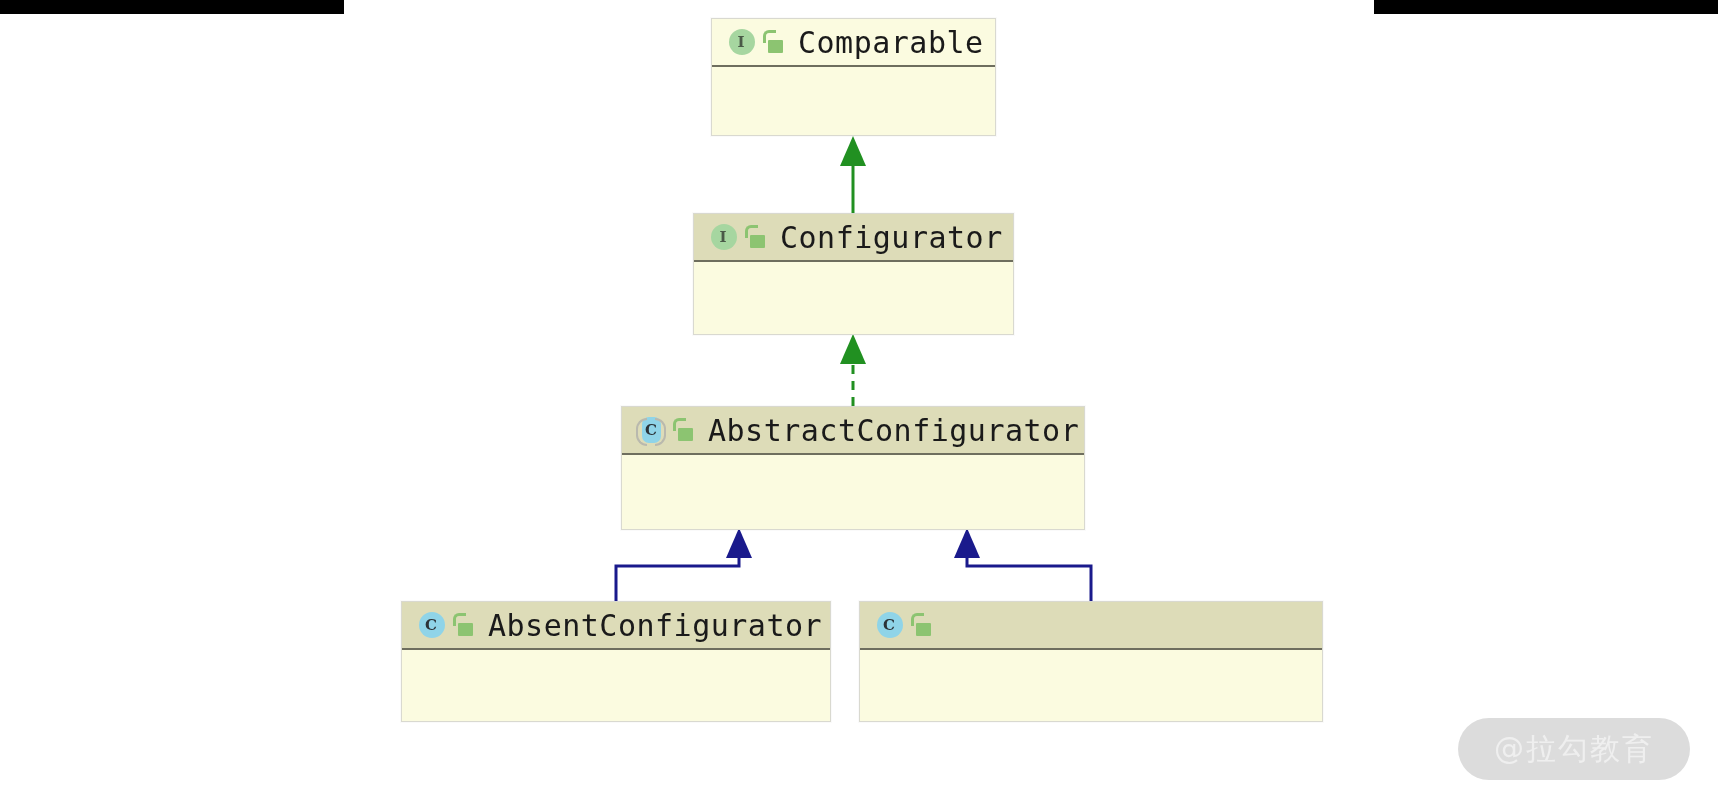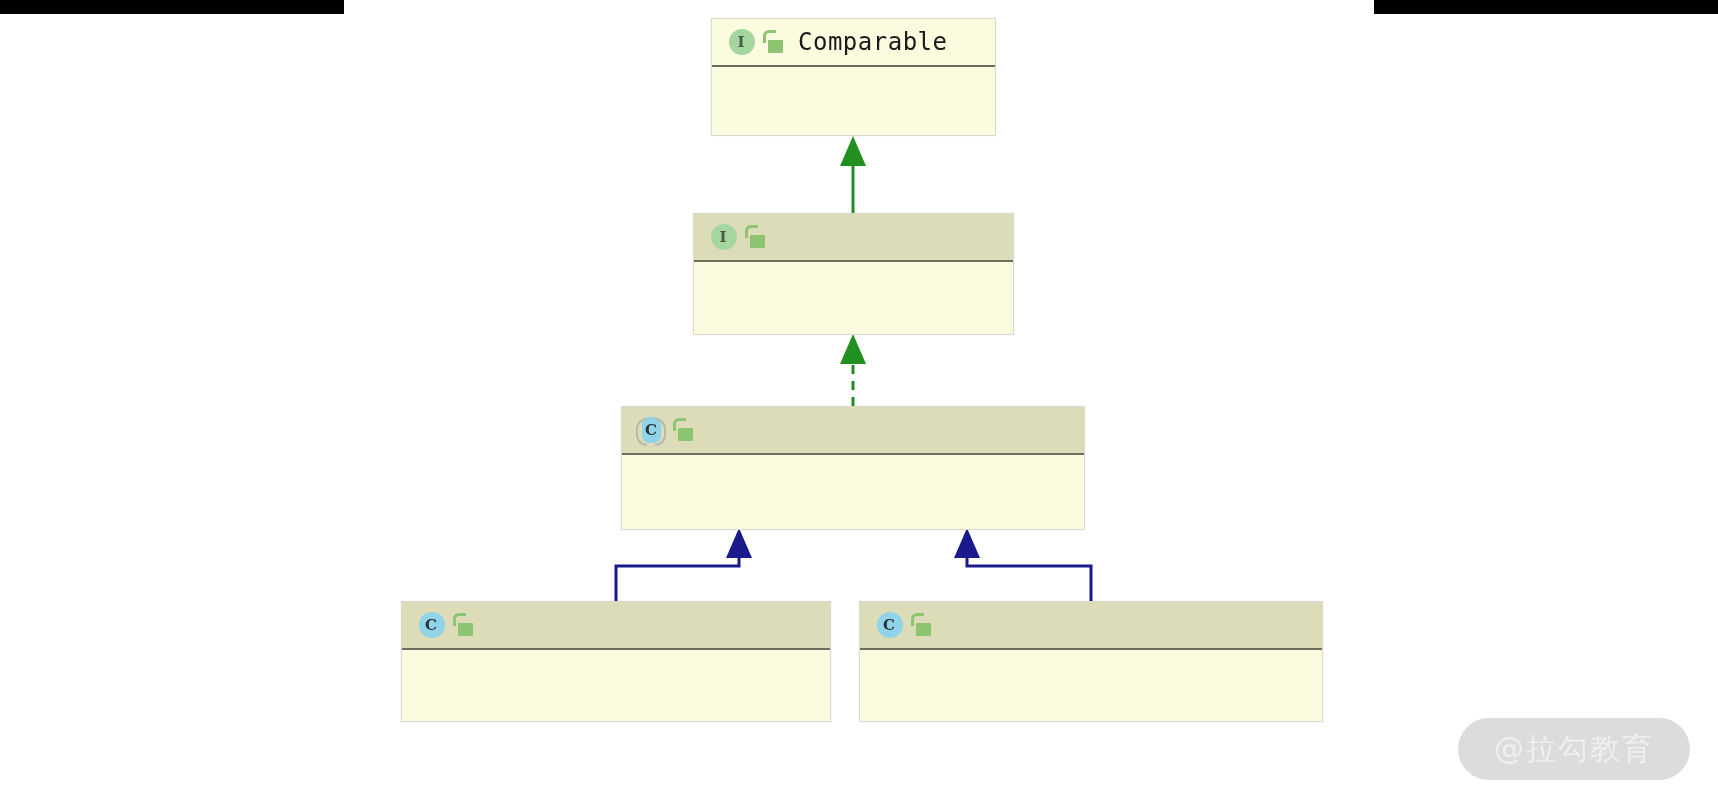--- a/index.html
+++ b/index.html
@@ -51,21 +51,21 @@
   }
   .node.selected > .node-header {
     background: #dddcb8;
   }
   .node-body {
     box-sizing: border-box;
     height: 46px;
     background: #fbfbe0;
   }
   .node-title {
-    font-size: 24px;
+    font-size: 30px;
     color: #1a1a1a;
     letter-spacing: 0.5px;
     margin-left: 14px;
     font-family: "DejaVu Sans Mono", "Liberation Mono", monospace;
   }
 
   
   .icon-stereotype {
     position: relative;
     width: 30px;
@@ -222,50 +222,53 @@
   <div class="node selected" id="node-configurator" style="left:693px; top:213px; width:321px; height:122px;">
     <div class="node-header">
       <span class="icon-stereotype ster-interface">
         <span class="disc"></span>
           <span class="glyph">I</span>
       </span>
       <span class="icon-lock">
         <span class="shackle"></span>
           <span class="body"></span>
       </span>
+      <span class="node-title">Configurator</span>
     </div>
     <div class="node-body"></div>
   </div>
 
   <div class="node selected" id="node-abstract-configurator" style="left:621px; top:406px; width:464px; height:124px;">
     <div class="node-header">
       <span class="icon-stereotype ster-abstract">
         <span class="paren-l"></span>
           <span class="paren-r"></span>
         <span class="disc"></span>
           <span class="glyph">C</span>
       </span>
       <span class="icon-lock">
         <span class="shackle"></span>
           <span class="body"></span>
       </span>
+      <span class="node-title">AbstractConfigurator</span>
     </div>
     <div class="node-body"></div>
   </div>
 
   <div class="node selected" id="node-absent-configurator" style="left:401px; top:601px; width:430px; height:121px;">
     <div class="node-header">
       <span class="icon-stereotype ster-class">
         <span class="disc"></span>
           <span class="glyph">C</span>
       </span>
       <span class="icon-lock">
         <span class="shackle"></span>
           <span class="body"></span>
       </span>
+      <span class="node-title">AbsentConfigurator</span>
     </div>
     <div class="node-body"></div>
   </div>
 
   <div class="node selected" id="node-override-configurator" style="left:859px; top:601px; width:464px; height:121px;">
     <div class="node-header">
       <span class="icon-stereotype ster-class">
         <span class="disc"></span>
           <span class="glyph">C</span>
       </span>

